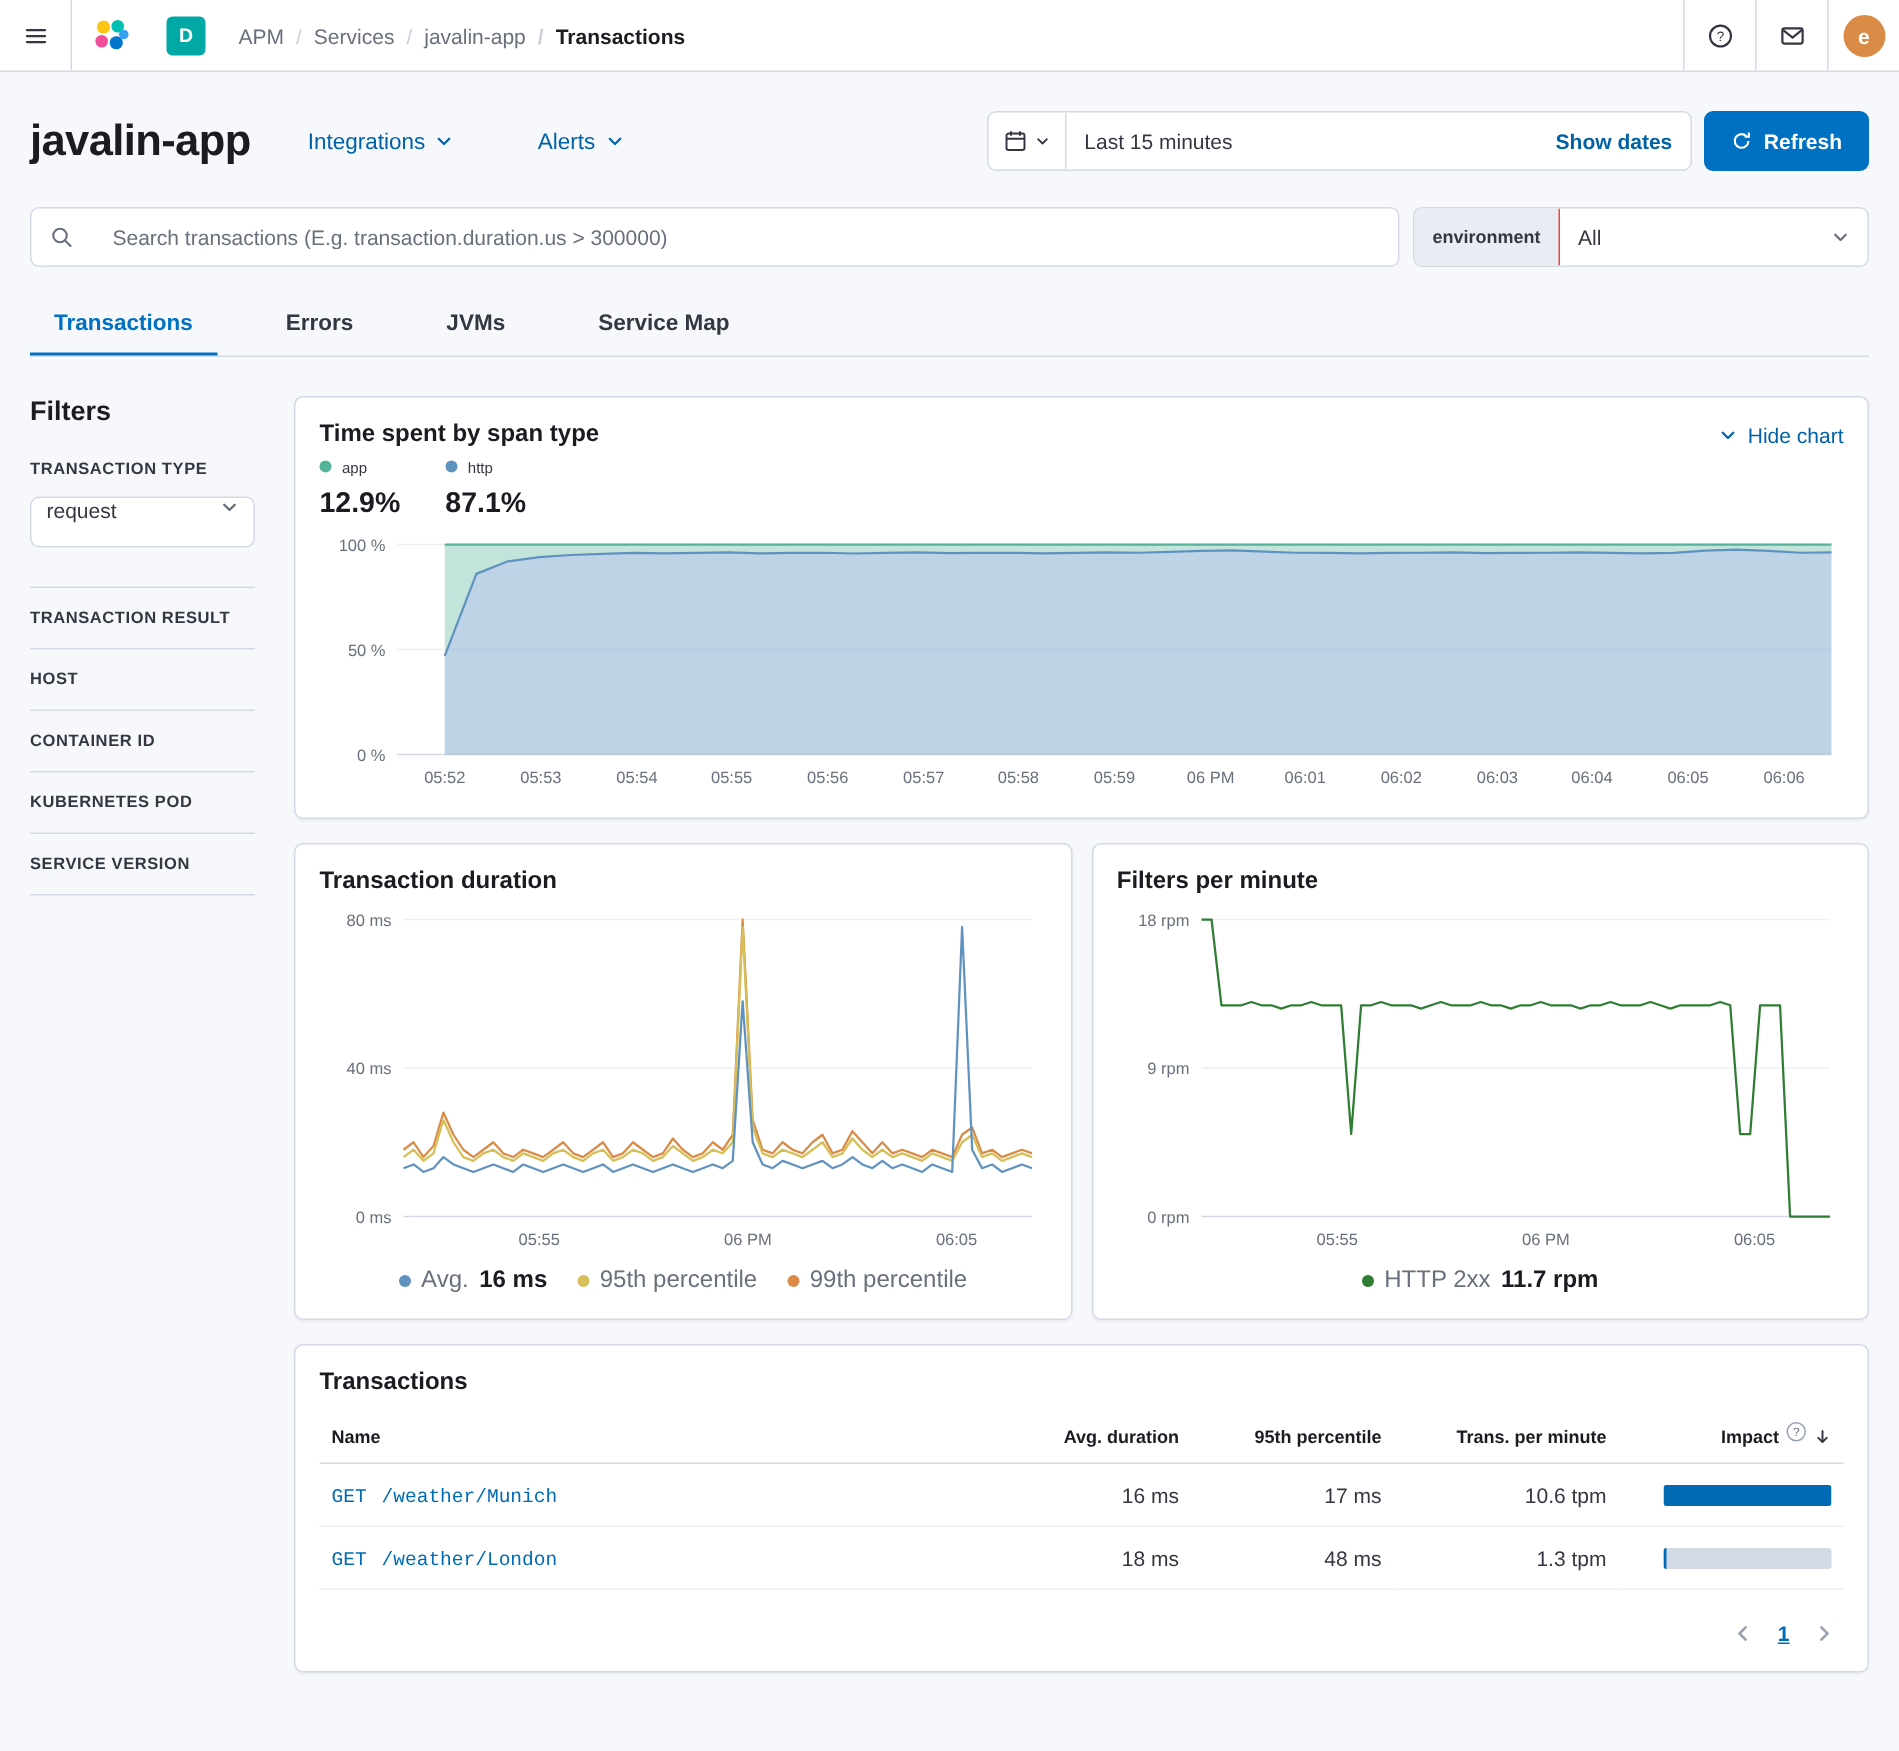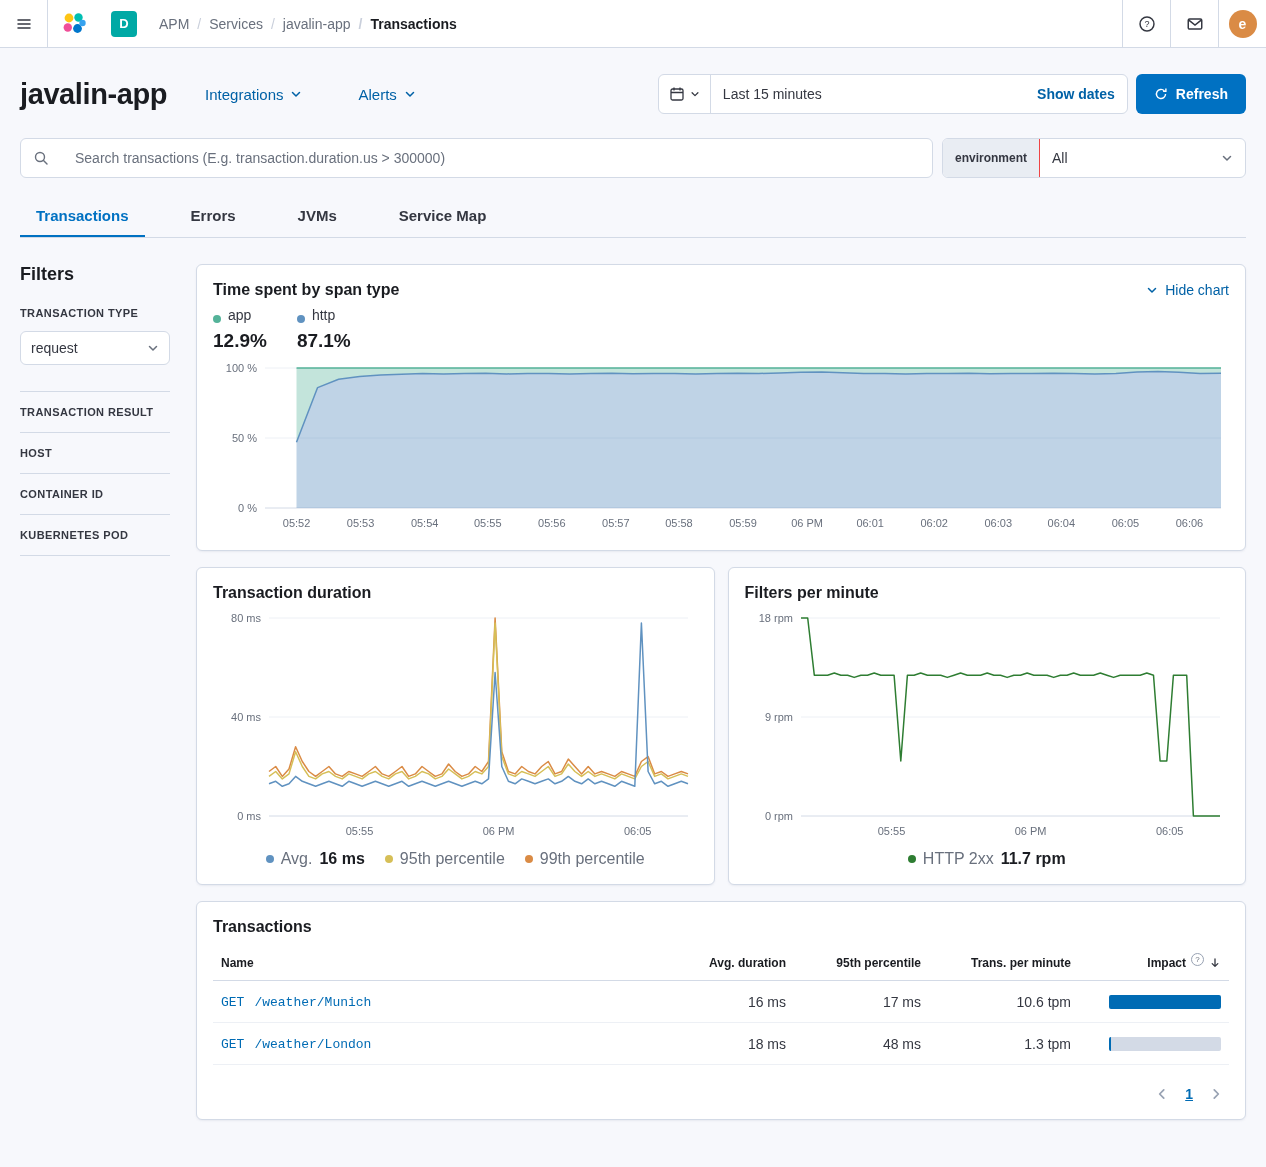--- a/index.html
+++ b/index.html
@@ -42,33 +42,33 @@
 
   .tabs{display:flex;gap:30px;border-bottom:1px solid #d3dae6}
   .tab{padding:11px 16px 13px;font-size:15px;font-weight:700;color:#343741;cursor:pointer;text-decoration:none}
   .tab.active{color:#0071c2;box-shadow:inset 0 -2px 0 #0071c2}
 
   .content{display:grid;grid-template-columns:150px 1fr;gap:26px;margin-top:26px}
 
   
   .filters h2{font-size:18px;font-weight:700;color:#1a1c21;margin-bottom:22px}
   .f-label{font-size:11px;font-weight:700;letter-spacing:.4px;color:#343741;margin-bottom:12px}
-  .f-select{width:100%;height:34px;display:flex;align-items:center;justify-content:space-between;background:#fff;border:1px solid #d3dae6;border-radius:6px;padding:0 10px;font-size:14px;color:#343741;cursor:pointer;margin-bottom:26px}
+  .f-select{width:100%;height:34px;display:flex;justify-content:space-between;background:#fff;border:1px solid #d3dae6;border-radius:6px;padding:0 10px;font-size:14px;color:#343741;cursor:pointer;margin-bottom:26px}
   .f-sections{border-bottom:1px solid #d3dae6}
   .f-sec{display:block;width:100%;text-align:left;padding:14px 0;font-size:11px;font-weight:700;letter-spacing:.4px;color:#343741;background:none;border:none;border-top:1px solid #d3dae6;cursor:pointer}
 
   
   .panels{display:flex;flex-direction:column;gap:16px;min-width:0}
   .panel{background:#fff;border:1px solid #d3dae6;border-radius:6px;padding:16px;box-shadow:0 1px 2px rgba(152,162,179,.15)}
   .p-head{display:flex;align-items:center;justify-content:space-between;margin-bottom:8px}
   .panel h3{font-size:16px;font-weight:700;color:#1a1c21}
   .hide-link{display:flex;align-items:center;gap:7px;color:#0061a6;font-size:14px;cursor:pointer;text-decoration:none}
   .span-legend{display:flex;gap:30px;margin:4px 0 6px}
   .sl-item{cursor:pointer}
-  .sl-top{display:flex;align-items:flex-end;gap:7px;font-size:14px;color:#343741}
+  .sl-top{display:flex;align-items:flex-start;gap:7px;font-size:10px;color:#343741}
   .sl-pct{font-size:19px;font-weight:700;color:#1a1c21;margin-top:7px}
   .dot{width:8px;height:8px;border-radius:50%;display:inline-block;flex:none}
   .chart{width:100%;position:relative;margin-top:6px}
   .chart-tall{height:176px}
   .chart-half{height:234px}
   .panel-row{display:flex;gap:13px}
   .panel-row .panel{flex:1;min-width:0}
   .line-legend{display:flex;justify-content:center;align-items:center;gap:20px;margin-top:8px;font-size:16px;color:#69707d}
   .ll-item{display:flex;align-items:center;gap:7px;cursor:pointer}
   .ll-val{color:#1a1c21;font-weight:700}
@@ -230,20 +230,21 @@
             <svg width="12" height="12" viewBox="0 0 12 12">
               <path d="M2.5 4.5L6 8l3.5-3.5" fill="none" stroke="#69707d" stroke-width="1.5" stroke-linecap="round" stroke-linejoin="round"></path>
             </svg>
           </span>
       </button>
       <div class="f-sections">
         <button class="f-sec">TRANSACTION RESULT</button>
         <button class="f-sec">HOST</button>
         <button class="f-sec">CONTAINER ID</button>
         <button class="f-sec">KUBERNETES POD</button>
+        <button class="f-sec">SERVICE VERSION</button>
       </div>
     </aside>
 
     <main class="panels">
 
       <section class="panel">
         <div class="p-head">
           <h3>Time spent by span type</h3>
           <a class="hide-link">
             <span>

